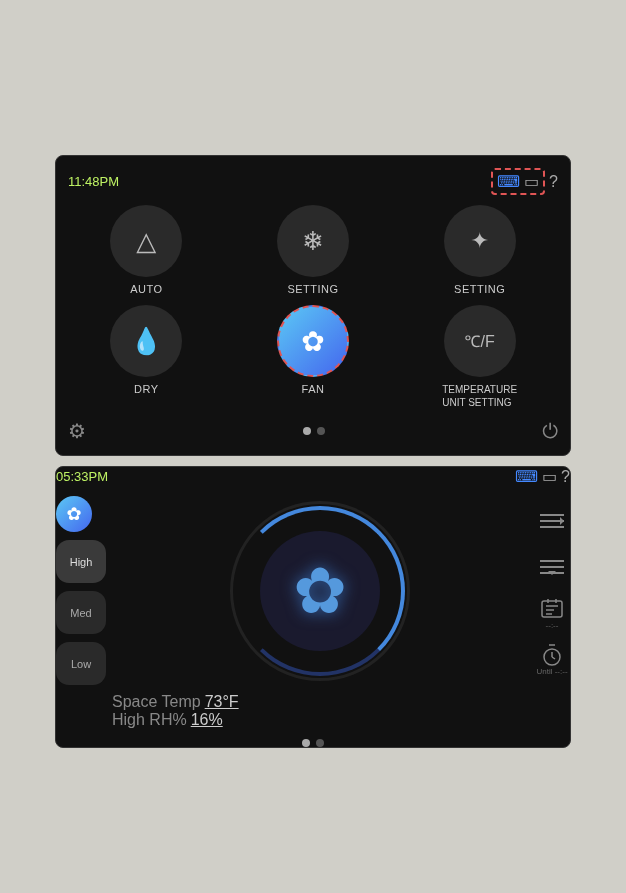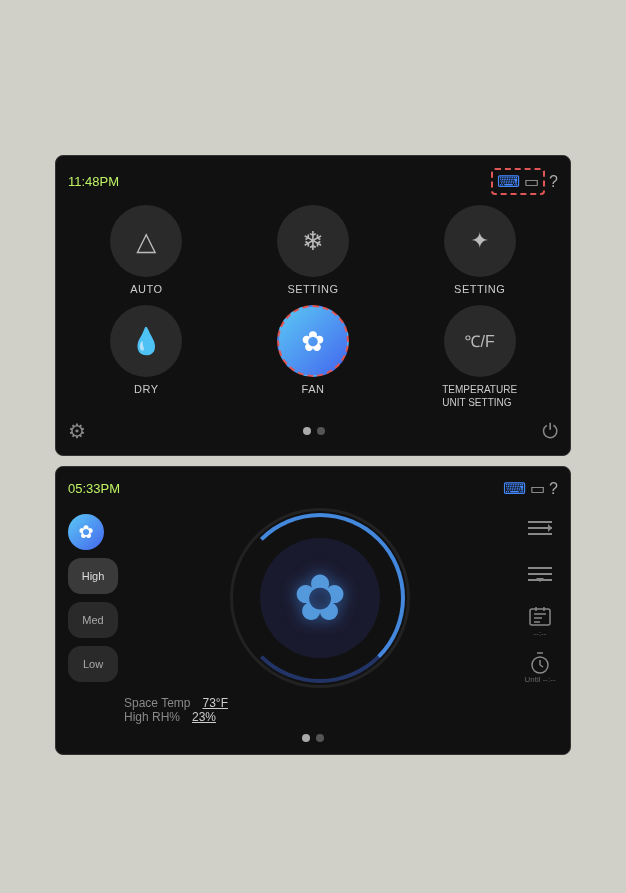--- a/index.html
+++ b/index.html
@@ -147,21 +147,20 @@
 
     .dot.active {
       background: #aaa;
     }
 
     
     .panel-bottom {
       background: #111;
       border: 1px solid #333;
       border-radius: 8px;
-      padding: 12px;
       position: relative;
     }
 
     .fan-content {
       display: flex;
       align-items: center;
       gap: 0;
       position: relative;
     }
 
@@ -181,21 +180,21 @@
       display: flex;
       align-items: center;
       justify-content: center;
       color: #fff;
       font-size: 18px;
       cursor: pointer;
     }
 
     .speed-btn {
       width: 50px;
-      height: 36px;
+      height: 43px;
       border-radius: 13px;
       background: #2a2a2a;
       display: flex;
       align-items: center;
       justify-content: center;
       color: #aaa;
       font-size: 11px;
       cursor: pointer;
       border: none;
     }
@@ -278,23 +277,23 @@
       color: #666;
     }
 
     .sensor-info {
       margin-top: 8px;
       padding-left: 56px;
     }
 
     .sensor-line {
       color: #aaa;
-      font-size: 12px;
-      display: flex;
-      gap: 12px;
+      font-size: 16px;
+      display: flex;
+      gap: 4px;
     }
 
     .sensor-label {
       color: #888;
     }
 
     .sensor-value {
       color: #ccc;
       text-decoration: underline;
     }
@@ -436,21 +435,21 @@
     </div>
   </div>
 
   <div class="sensor-info">
     <div class="sensor-line">
       <span class="sensor-label">Space Temp</span>
       <span class="sensor-value">73°F</span>
     </div>
     <div class="sensor-line">
       <span class="sensor-label">High RH%</span>
-      <span class="sensor-value">23%</span>
+      <span class="sensor-value">16%</span>
     </div>
   </div>
 
   <div class="panel-footer">
     <div style="width:24px"></div>
     <div class="dots">
       <div class="dot active"></div>
       <div class="dot"></div>
     </div>
     <div style="width:24px"></div>

